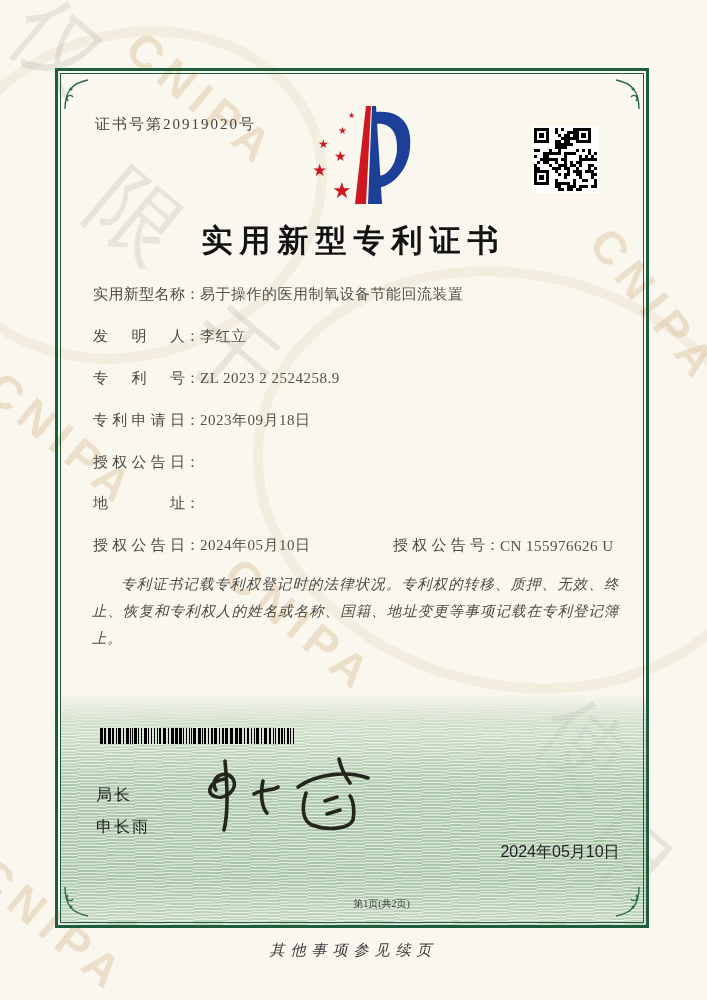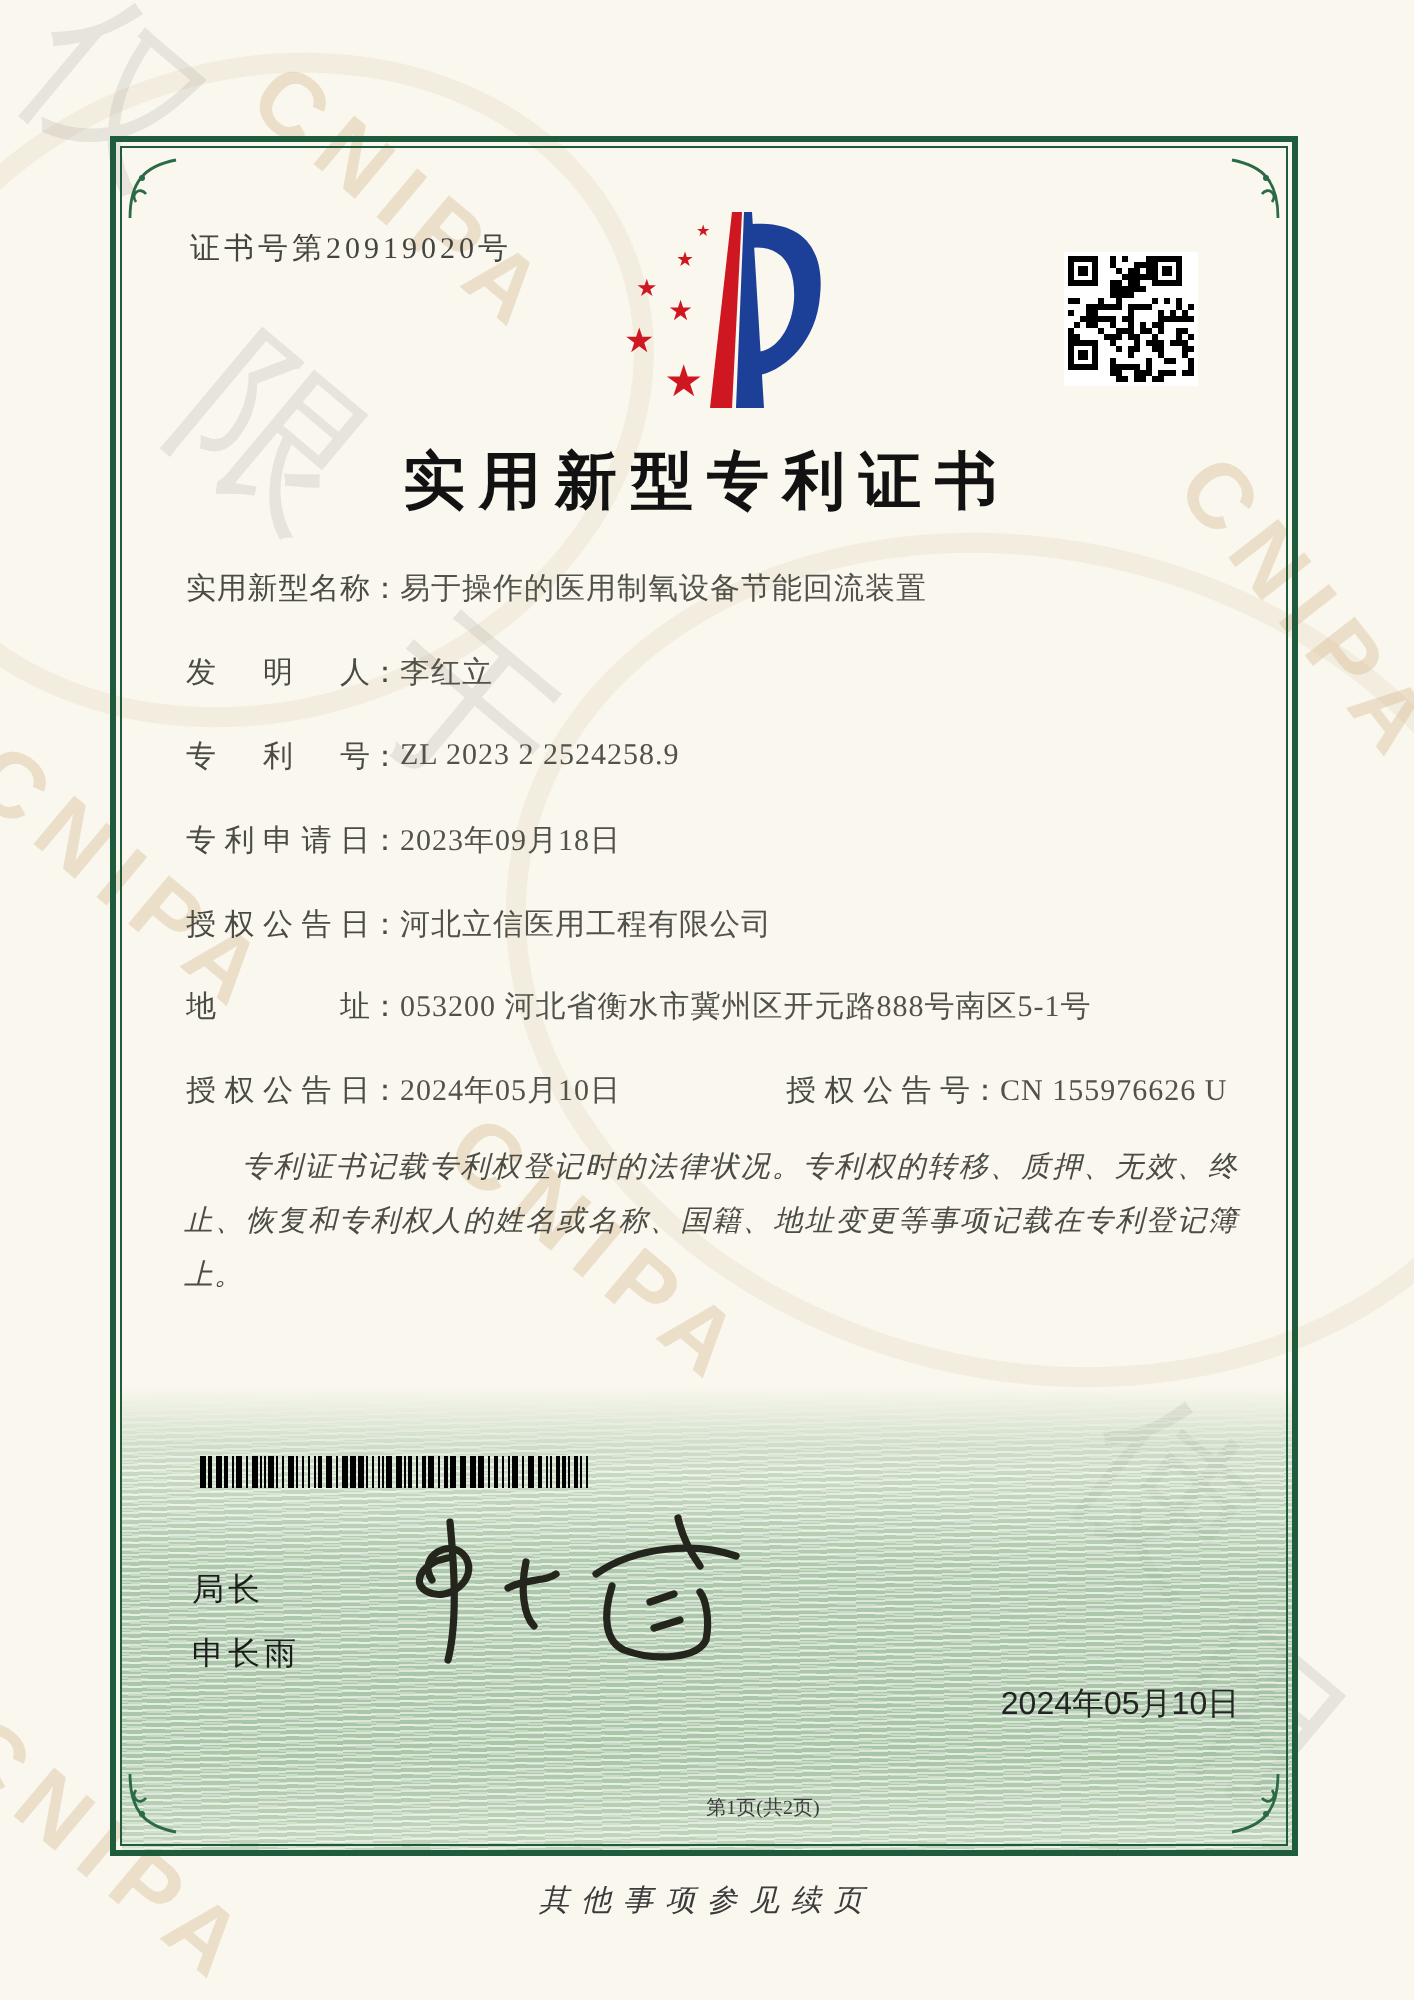--- a/index.html
+++ b/index.html
@@ -307,26 +307,24 @@
     <span class="fvalue">ZL 2023 2 2524258.9</span>
   </div>
   <div class="row">
     <span class="flabel">专利申请日</span>
       <span class="colon">：</span>
     <span class="fvalue">2023年09月18日</span>
   </div>
   <div class="row">
     <span class="flabel">授权公告日</span>
       <span class="colon">：</span>
-    <span class="fvalue">河北立信医用工程有限公司</span>
   </div>
   <div class="row">
     <span class="flabel">地址</span>
       <span class="colon">：</span>
-    <span class="fvalue">053200 河北省衡水市冀州区开元路888号南区5-1号</span>
   </div>
   <div class="row">
     <span class="grant-left">
       <span class="flabel">授权公告日</span>
         <span class="colon">：</span>
       <span class="fvalue">2024年05月10日</span>
     </span>
     <span class="grant-right">
       <span class="flabel">授权公告号</span>
         <span class="colon">：</span>

